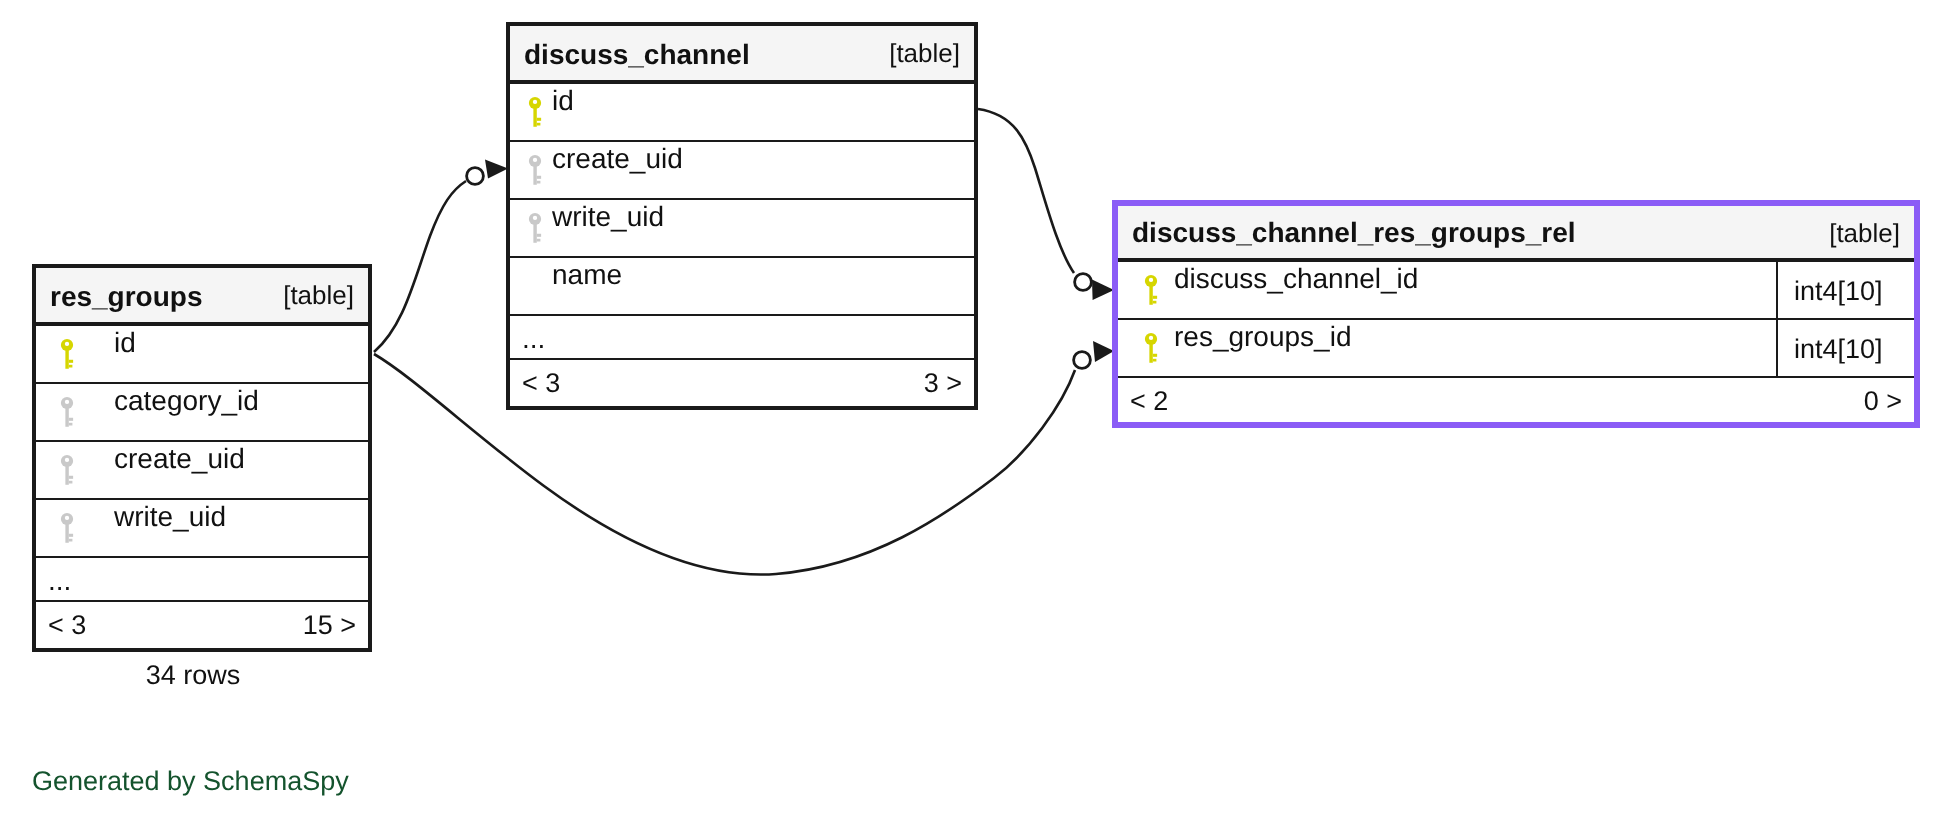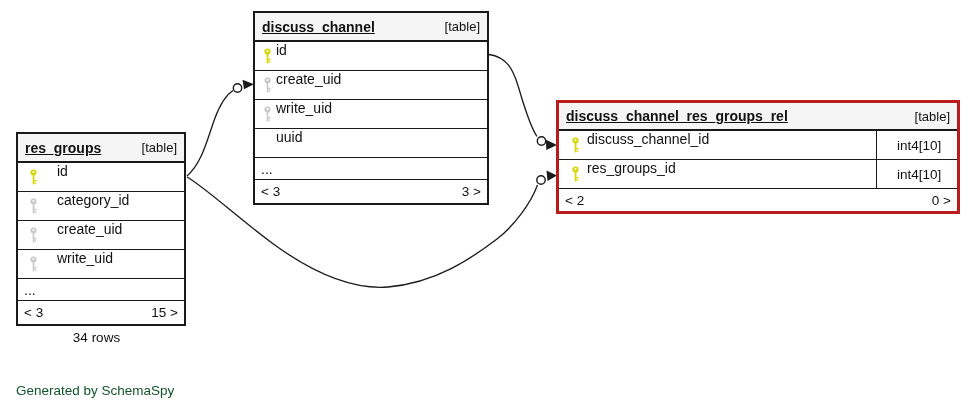--- a/index.html
+++ b/index.html
@@ -16,51 +16,51 @@
   svg.relations circle{fill:#ffffff;stroke:#1a1a1a;stroke-width:1.4;}
   svg.relations polygon{fill:#1a1a1a;stroke:none;}
 
   .tbl{
     position:absolute;
     background:#ffffff;
     border:2px solid #1a1a1a;
     box-sizing:border-box;
     font-size:14px;
   }
-  .tbl.emphasized{border:3px solid #b91c1c;}
+  .tbl.emphasized{border:3px solid #8b5cf6;}
   .tbl > div + div{border-top:1px solid #1a1a1a;}
   .tbl-header{
     display:flex;align-items:center;justify-content:space-between;
     background:#f5f5f5;
     border-bottom:1px solid #1a1a1a;
     padding:0 7px;
     height:27px;
   }
-  .tbl-header .tbl-title{font-weight:bold;font-size:14px;text-decoration:underline;}
+  .tbl-header .tbl-title{font-weight:bold;font-size:14px;}
   .tbl-header .tbl-badge{font-size:13px;font-weight:normal;}
   .row{
     position:relative;
     display:flex;align-items:flex-start;
     height:28px;
     padding-left:var(--ti,24px);
     box-sizing:content-box;
   }
   .key{
     position:absolute;left:var(--ii,8px);top:50%;
     transform:translateY(-50%);
     width:9px;height:17px;line-height:0;
   }
   .key svg{width:9px;height:17px;display:block;}
   .pk{color:#d6d600;}
   .fk{color:#c9c9c9;}
   .col-type{
     margin-left:auto;align-self:stretch;
     display:flex;align-items:center;
     border-left:1px solid #1a1a1a;
-    width:60px;padding-left:20px;
+    width:60px;padding-left:8px;
     font-size:13.5px;
   }
   .ellipsis-row{height:21px;display:flex;align-items:center;padding-left:6px;font-size:14px;}
   .tbl-footer{display:flex;align-items:stretch;height:23px;font-size:13.5px;}
   .tbl-footer span{display:flex;align-items:center;box-sizing:border-box;}
   .cell-prev{padding-left:6px;}
   .cell-mid{justify-content:center;border-left:1px solid #1a1a1a;border-right:1px solid #1a1a1a;margin-top:36px;}
   .cell-next{justify-content:flex-end;padding-right:6px;flex:1;}
 
   
@@ -199,21 +199,21 @@
             <circle cx="5" cy="4" r="3.4" fill="currentColor"></circle>
             <circle cx="5" cy="3.4" r="1.2" fill="#ffffff"></circle>
             <rect x="4.1" y="6.8" width="1.9" height="10.4" fill="currentColor"></rect>
             <rect x="6" y="12.2" width="2.4" height="1.7" fill="currentColor"></rect>
             <rect x="6" y="15" width="2" height="1.5" fill="currentColor"></rect>
           </svg>
         </span>
       <span class="col-name">write_uid</span>
     </div>
     <div class="row">
-      <span class="col-name">uuid</span>
+      <span class="col-name">name</span>
     </div>
     <div class="ellipsis-row">...</div>
     <div class="tbl-footer">
       <span class="cell-prev">&lt; 3</span>
       <span class="cell-mid"></span>
       <span class="cell-next">3 &gt;</span>
     </div>
   </div>
 
   <div class="tbl emphasized" id="tbl-rel">

